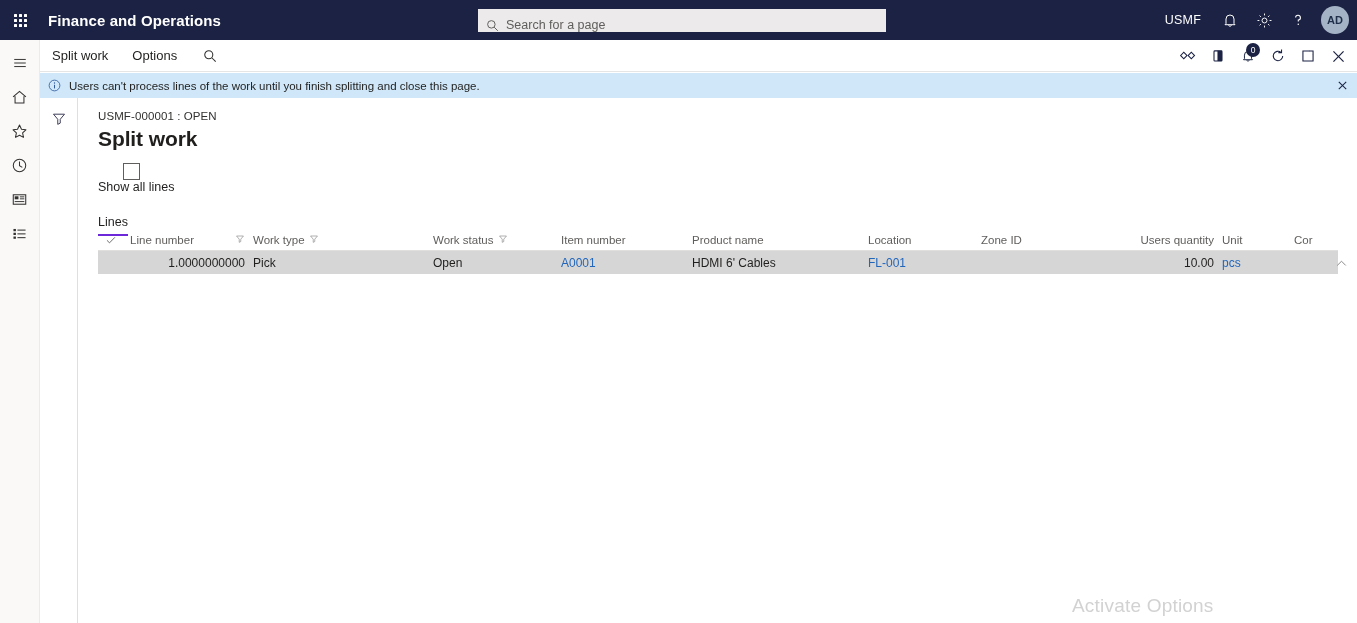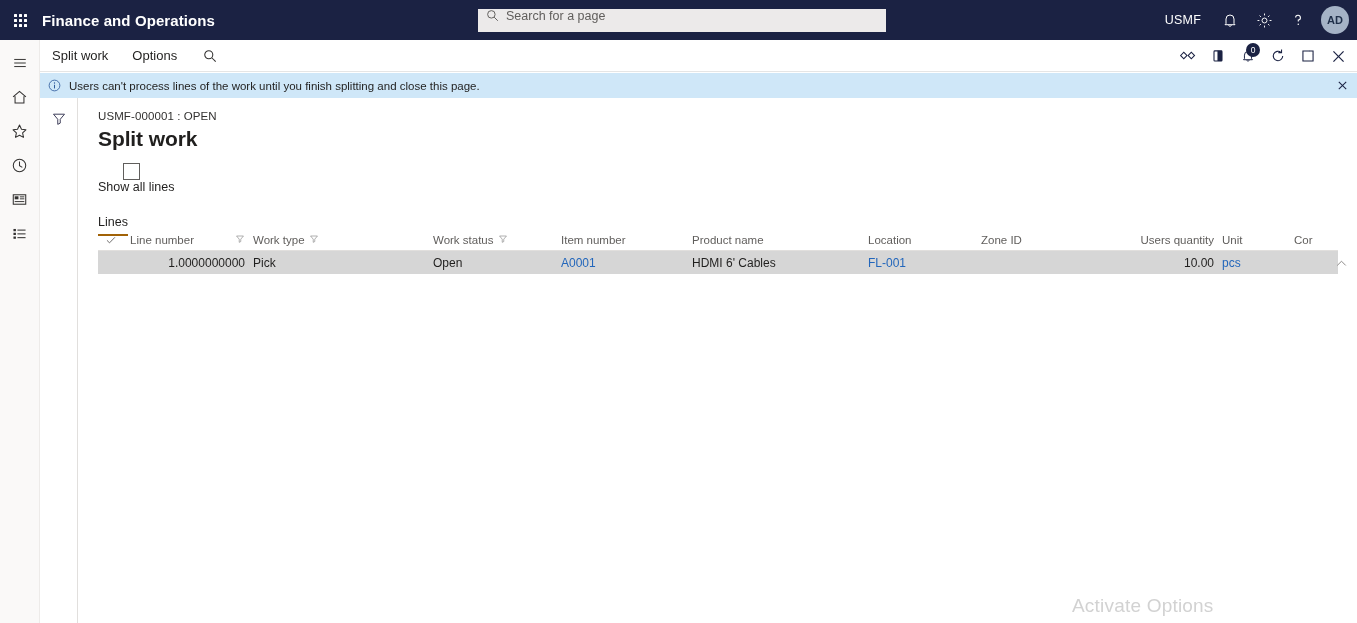--- a/index.html
+++ b/index.html
@@ -28,29 +28,29 @@
     display: grid;
     grid-template-columns: repeat(3, 3px);
     grid-template-rows: repeat(3, 3px);
     gap: 2px;
   }
   .waffle-grid i { background: #ffffff; width: 3px; height: 3px; border-radius: 0.5px; display: block; }
   .app-title {
     color: #ffffff;
     font-size: 15px;
     font-weight: 600;
-    margin-left: 2px;
+    margin-left: 8px;
     letter-spacing: 0.1px;
     white-space: nowrap;
   }
   .search-wrap {
     position: absolute; left: 478px; top: 9px;
     width: 408px; height: 23px;
     background: #eceaea;
-    display: flex; align-items: flex-start;
+    display: flex; align-items: flex-end;
     padding: 0 8px;
   }
   .search-wrap .mag { margin-right: 7px; flex: none; display:flex; }
   .search-input {
     border: none; outline: none; background: transparent;
     font-family: "Liberation Sans", sans-serif;
     font-size: 12.5px;
     color: #4a4a4a;
     width: 100%;
     padding: 0;
@@ -193,21 +193,21 @@
   .checkrow-label { font-size: 12.5px; color: #201f1e; }
 
   .tabstrip {
     margin: 18px 0 0 20px;
     display: flex; align-items: flex-end;
     height: 24px;
   }
   .tab {
     font-size: 12.5px; color: #201f1e;
     padding-bottom: 5px;
-    border-bottom: 2px solid #a16207;
+    border-bottom: 2px solid #6d28d9;
     cursor: pointer;
     font-weight: 400;
   }
 
   
   .grid {
     position: absolute; left: 20px; top: 131px;
     width: 1240px;
   }
   .grid-head {

